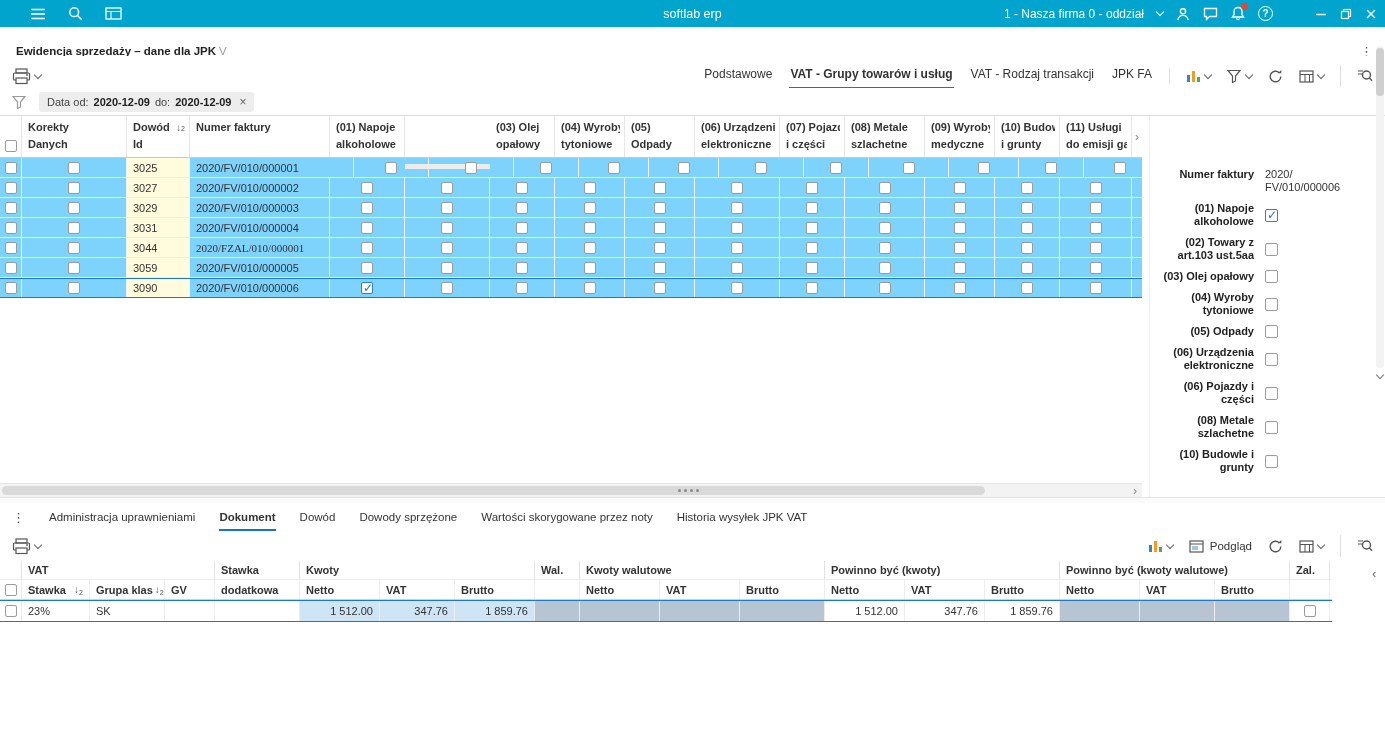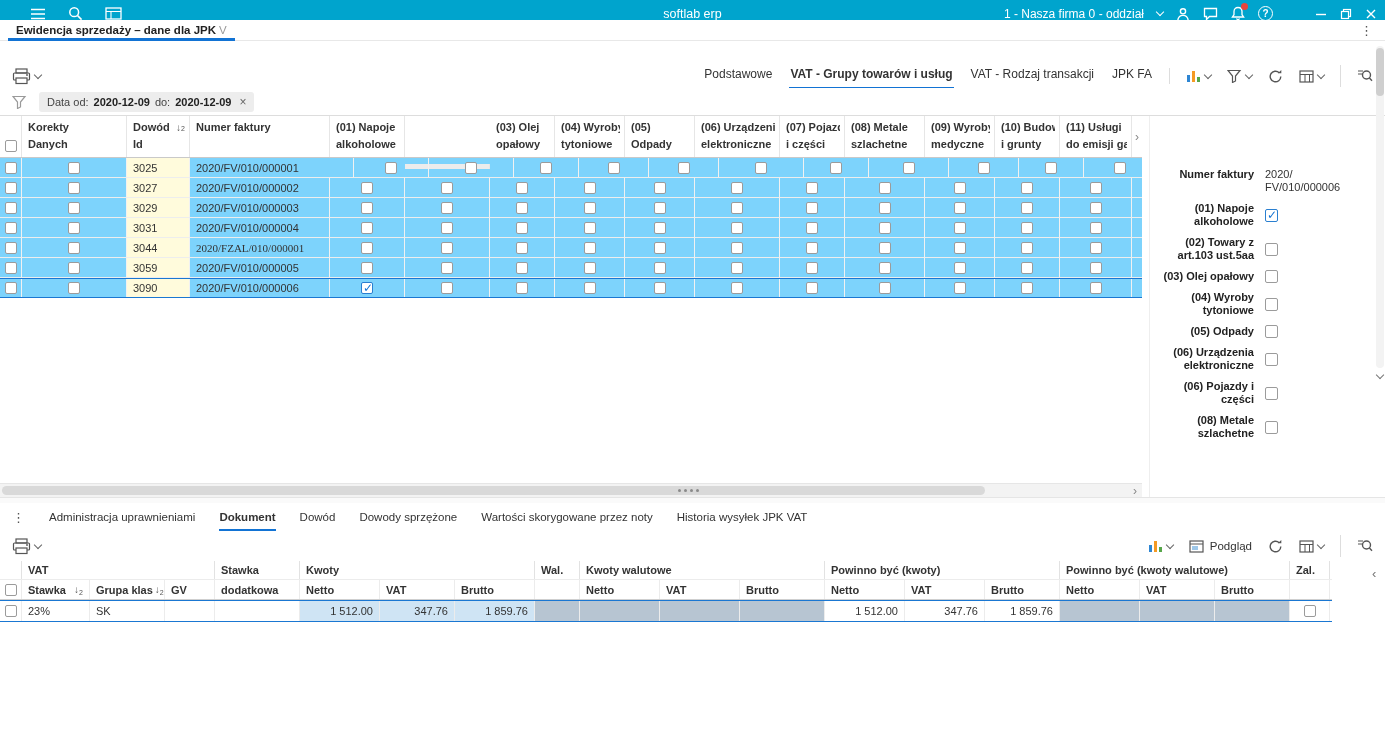--- a/index.html
+++ b/index.html
@@ -12,21 +12,21 @@
 .tb-left{display:flex;align-items:center;gap:22px;margin-left:30px;z-index:2}
 .tb-title{position:absolute;left:0;right:0;top:7px;text-align:center;font-size:12.5px;pointer-events:none}
 .tb-right{margin-left:auto;display:flex;align-items:center;gap:13px;margin-right:8px;font-size:12px;z-index:2}
 .ic{display:inline-flex;align-items:center;justify-content:center;cursor:pointer;position:relative}
 .help-ic{width:15px;height:15px;border:1.4px solid #fff;border-radius:50%;font-size:10px;font-weight:700;display:inline-flex;align-items:center;justify-content:center}
 .badge{position:absolute;top:-3px;right:-3px;width:7px;height:7px;border-radius:50%;background:#e8443a}
 .chv{width:6px;height:6px;border-right:1.3px solid #666;border-bottom:1.3px solid #666;transform:rotate(45deg);display:inline-block;margin-top:-3px}
 .chv.w{border-color:#fff}
 .win-gap{width:16px}
 
-.tabbar{position:absolute;left:0;top:20px;width:1385px;height:21px;background:#fff;border-bottom:1px solid #e8e8e8;display:flex;align-items:center}
+.tabbar{position:absolute;left:0;top:41px;width:1385px;height:21px;background:#fff;border-bottom:1px solid #e8e8e8;display:flex;align-items:center}
 .doc-tab{margin-left:8px;height:21px;display:flex;align-items:center;padding:0 8px;font-size:11.5px;font-weight:700;color:#222;position:relative;white-space:nowrap;cursor:pointer}
 .doc-tab::after{content:"";position:absolute;left:0;right:0;bottom:0;height:3px;background:#1273d4}
 .doc-tab .cut{color:#9a9a9a;font-weight:400;margin-left:3px}
 .tab-dots{margin-left:auto;margin-right:12px;color:#555;font-size:13px;cursor:pointer}
 
 .toolbar{position:absolute;left:0;width:1385px;display:flex;align-items:center;padding:0 12px;background:#fff}
 .toolbar.top{top:56px;height:40px}
 .toolbar.bottom{top:531px;height:30px}
 .tool-group{display:inline-flex;align-items:center;gap:4px;cursor:pointer}
 .tool-right{margin-left:auto;display:flex;align-items:center;gap:16px}
@@ -731,20 +731,26 @@
         <div class="rp-ctl">
           <span class="cb"></span>
         </div>
       </div>
       <div class="rp-row">
         <div class="rp-label">(08) Metale szlachetne</div>
         <div class="rp-ctl">
           <span class="cb"></span>
         </div>
       </div>
+      <div class="rp-row">
+        <div class="rp-label">(10) Budowle i grunty</div>
+        <div class="rp-ctl">
+          <span class="cb"></span>
+        </div>
+      </div>
     </div>
 </div>
 <div class="rp-scroll">
     <div class="rp-thumb"></div>
   </div>
 <div class="rp-down"><span class="chv"></span></div>
 
 <div class="btabs">
   <span class="btab-dots">⋮</span>
   <span class="btab">Administracja uprawnieniami</span>

